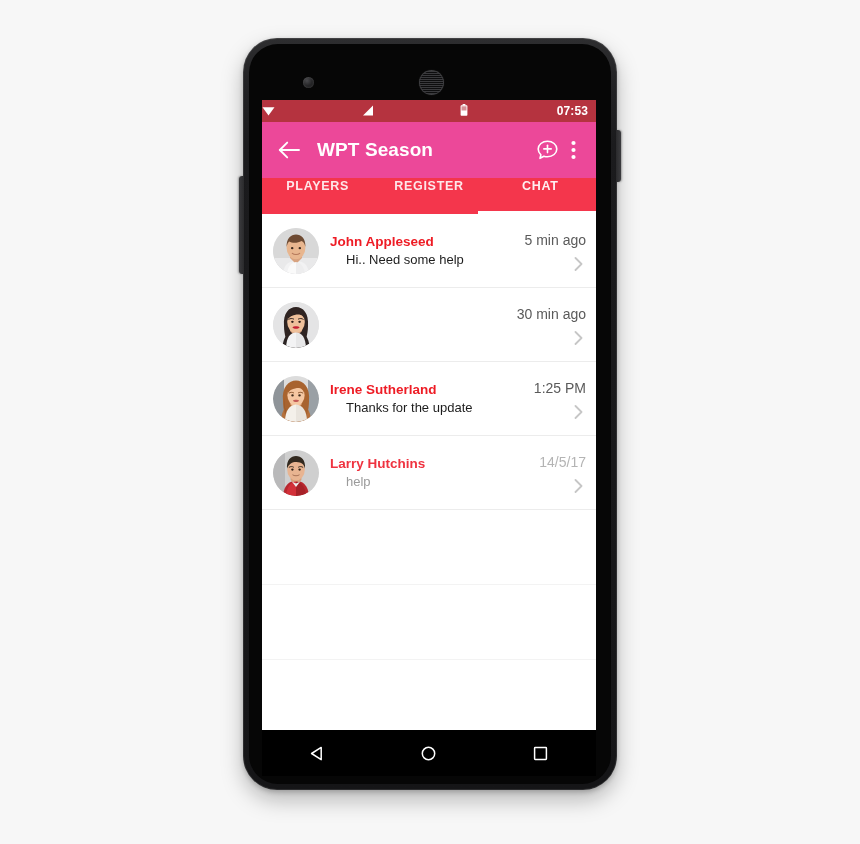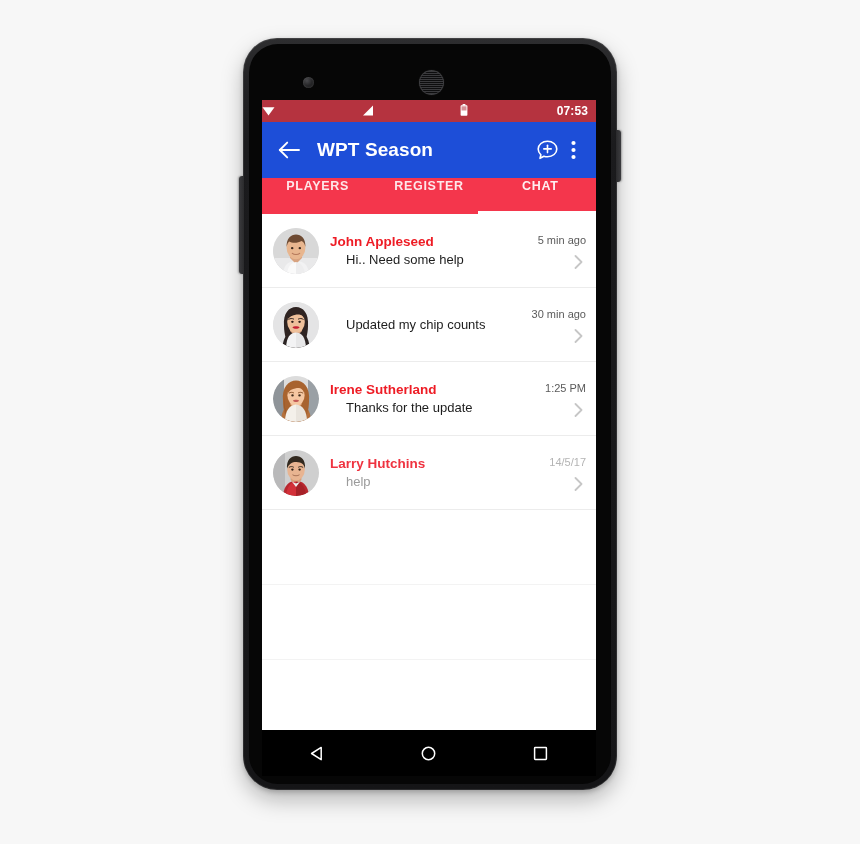--- a/index.html
+++ b/index.html
@@ -118,21 +118,21 @@
     color: #ffffff;
     font-size: 12px;
     font-weight: bold;
     letter-spacing: 0.1px;
     margin-left: 2px;
   }
 
   
   #app-bar {
     height: 56px;
-    background: #1d4ed8;
+    background: #ec4899;
     display: flex;
     align-items: center;
     padding: 0 12px;
     box-sizing: border-box;
   }
   #back-button {
     width: 30px;
     height: 30px;
     display: flex;
     align-items: center;
@@ -250,21 +250,21 @@
     display: flex;
     flex-direction: column;
     align-items: flex-end;
     justify-content: center;
     height: 100%;
     padding-bottom: 2px;
     box-sizing: border-box;
     gap: 6px;
   }
   .row-time {
-    font-size: 11px;
+    font-size: 14px;
     color: #5a5a5a;
     white-space: nowrap;
     margin-top: 4px;
   }
   .row-time.read { color: #b4b4b4; }
   .chevron {
     display: flex;
     align-items: center;
     justify-content: center;
     width: 16px;
@@ -423,21 +423,20 @@
               <ellipse cx="26.6" cy="19.8" rx="1.3" ry="1.15" fill="#2e1f18"></ellipse>
               <path d="M15.8 17.3 C17.3 16.3 19 16.2 20.6 17" stroke="#2f2422" stroke-width="1" fill="none" stroke-linecap="round"></path>
               <path d="M25.4 17 C27 16.2 28.7 16.3 30.2 17.3" stroke="#2f2422" stroke-width="1" fill="none" stroke-linecap="round"></path>
               <path d="M19.4 25.2 C21 23.9 25 23.9 26.6 25.2 C25 27.4 21 27.4 19.4 25.2 Z" fill="#c62033"></path>
               <path d="M13 46 C13.5 35 17 31 23 30.5 L23 46 Z" fill="#f3f3f4"></path>
               <path d="M33 46 C32.5 35 29 31 23 30.5 L23 46 Z" fill="#e7e7e8"></path>
             </g>
           </svg>
         </div>
         <div class="row-text">
-          <div class="row-preview">Updated my chip counts</div>
         </div>
         <div class="row-right">
           <div class="row-time">30 min ago</div>
           <div class="chevron">
             <svg width="9" height="14" viewBox="0 0 9 14">
               <path d="M1.5 1 L7.5 7 L1.5 13" stroke="#c6c6c6" stroke-width="1.8" fill="none" stroke-linecap="round" stroke-linejoin="round"></path>
             </svg>
           </div>
         </div>
       </div>

